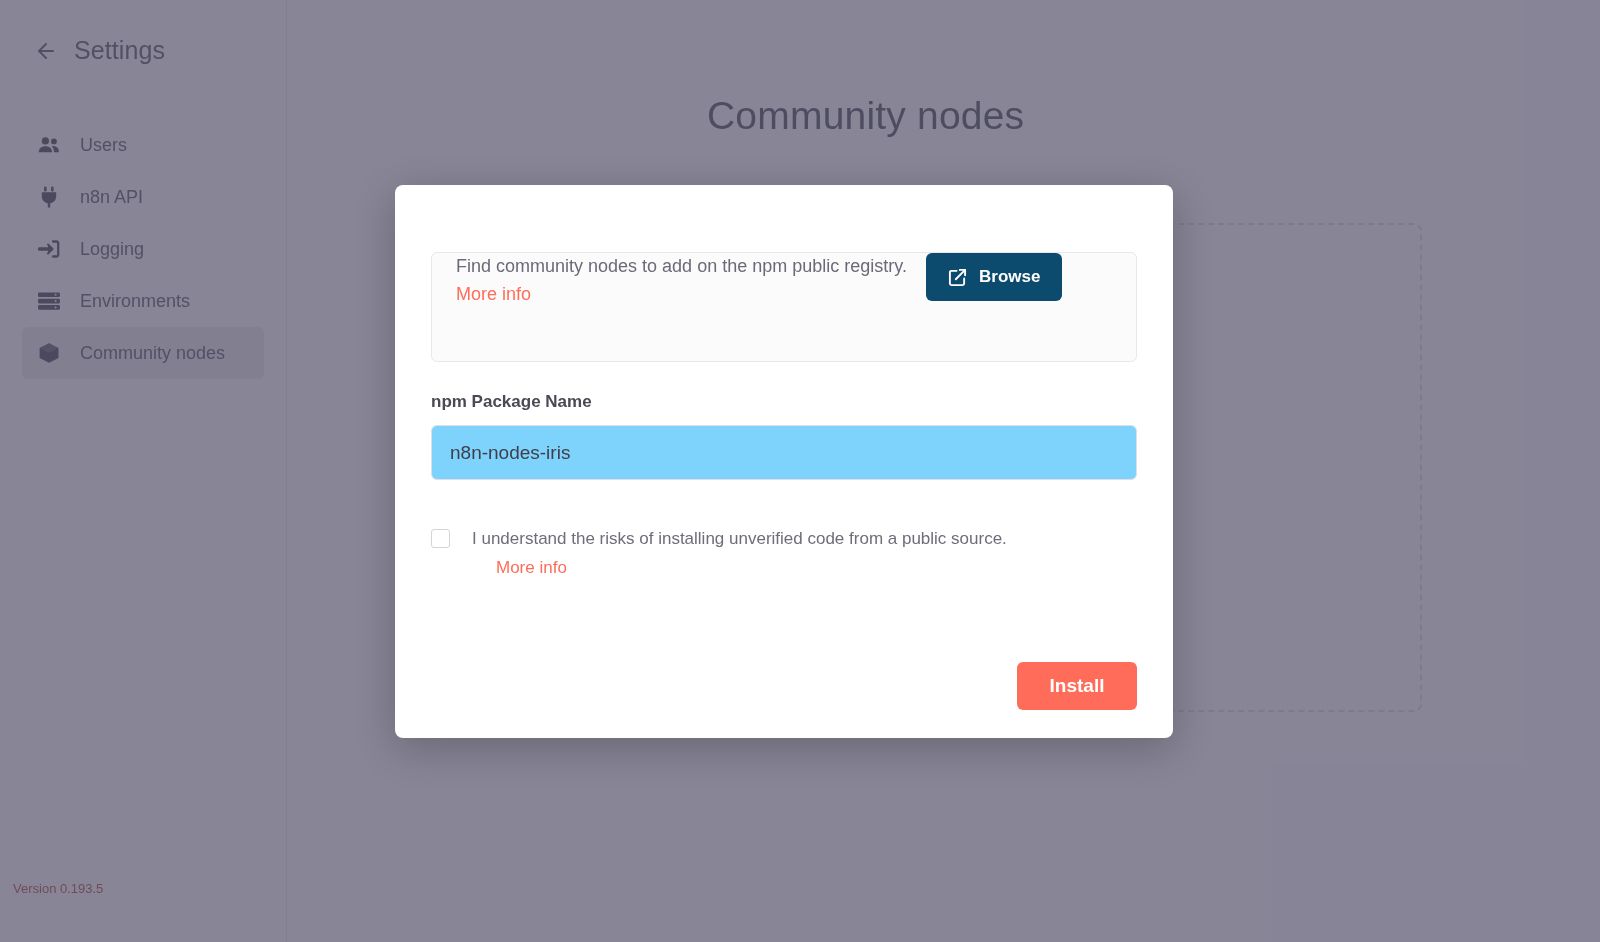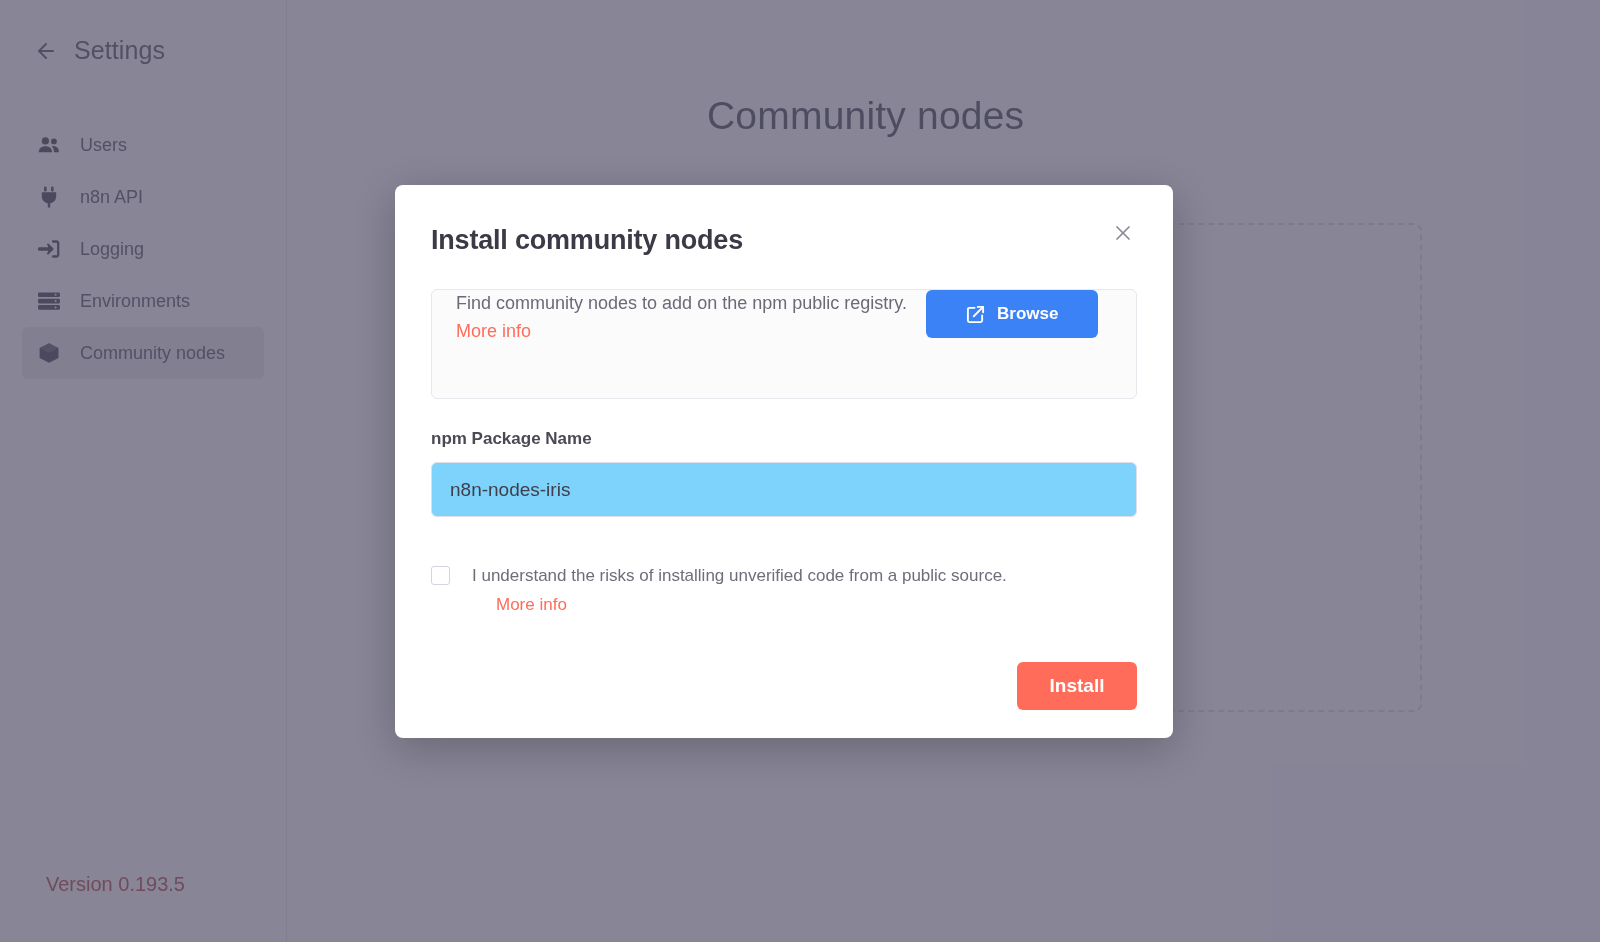--- a/index.html
+++ b/index.html
@@ -87,23 +87,23 @@
     align-items: center;
     justify-content: center;
     color: #34323d;
     flex: 0 0 26px;
   }
   .nav-icon svg { display: block; }
   .nav-label { line-height: 1; white-space: nowrap; }
 
   .version {
     position: absolute;
-    left: 46px;
+    left: 13px;
     bottom: 46px;
-    font-size: 20px;
+    font-size: 13px;
     color: #b33a32;
   }
 
   .main {
     flex: 1;
     position: relative;
     padding: 96px 0 0 420px;
   }
 
   .page-title {
@@ -190,26 +190,26 @@
     max-width: 470px;
   }
 
   .link {
     color: #ff6d5a;
     cursor: pointer;
     text-decoration: none;
   }
 
   .browse-btn {
-    background: #3b82f6;
+    background: #0c4a6e;
     color: #ffffff;
     border: none;
     border-radius: 6px;
     height: 48px;
-    padding: 0 40px;
+    padding: 0 22px;
     font-size: 17px;
     font-weight: 700;
     font-family: "Liberation Sans", sans-serif;
     display: inline-flex;
     align-items: center;
     gap: 12px;
     cursor: pointer;
     white-space: nowrap;
   }
   .browse-btn svg { display: block; }
@@ -374,29 +374,20 @@
       <h1 class="page-title">Community nodes</h1>
     </main>
 
     <div class="empty-box"></div>
   </div>
 
   <div class="overlay"></div>
 
   <div class="modal">
 
-    <div class="modal-head">
-      <div class="modal-title">Install community nodes</div>
-      <button class="close-btn">
-        <svg width="20" height="20" viewBox="0 0 20 20" fill="none" stroke="currentColor" stroke-width="1.7" stroke-linecap="round">
-          <line x1="4" y1="4" x2="16" y2="16"></line>
-            <line x1="16" y1="4" x2="4" y2="16"></line>
-        </svg>
-      </button>
-    </div>
 
     <div class="info-box">
       <div class="info-text">
         <span>Find community nodes to add on the npm public registry.</span>
         <span class="link">More info</span>
       </div>
       <button class="browse-btn">
         <span>
           <svg width="19" height="19" viewBox="0 0 20 20" fill="none" stroke="currentColor" stroke-width="2" stroke-linecap="round" stroke-linejoin="round">
             <path d="M9 3H3.6A1.6 1.6 0 0 0 2 4.6v11.8A1.6 1.6 0 0 0 3.6 18h11.8a1.6 1.6 0 0 0 1.6-1.6V11"></path>

